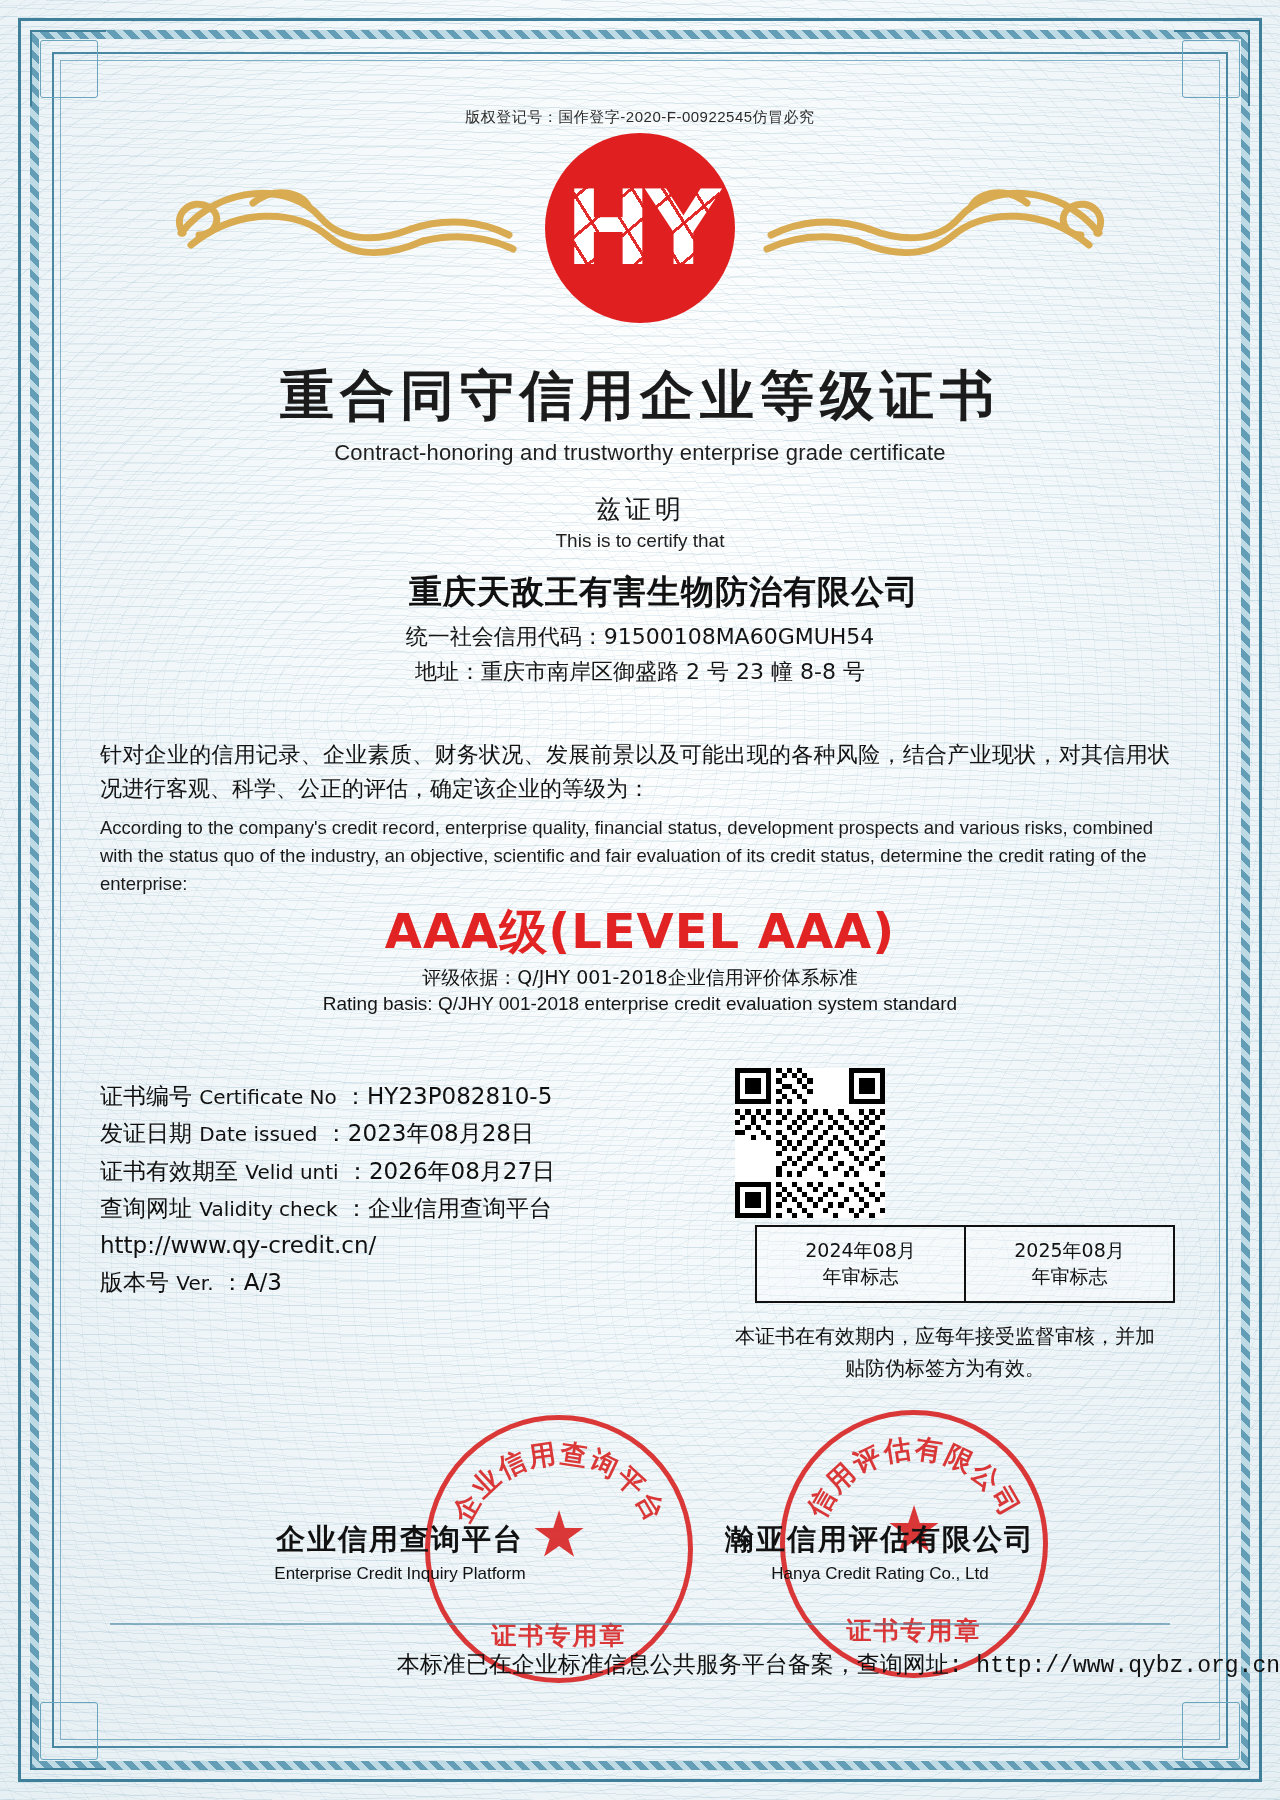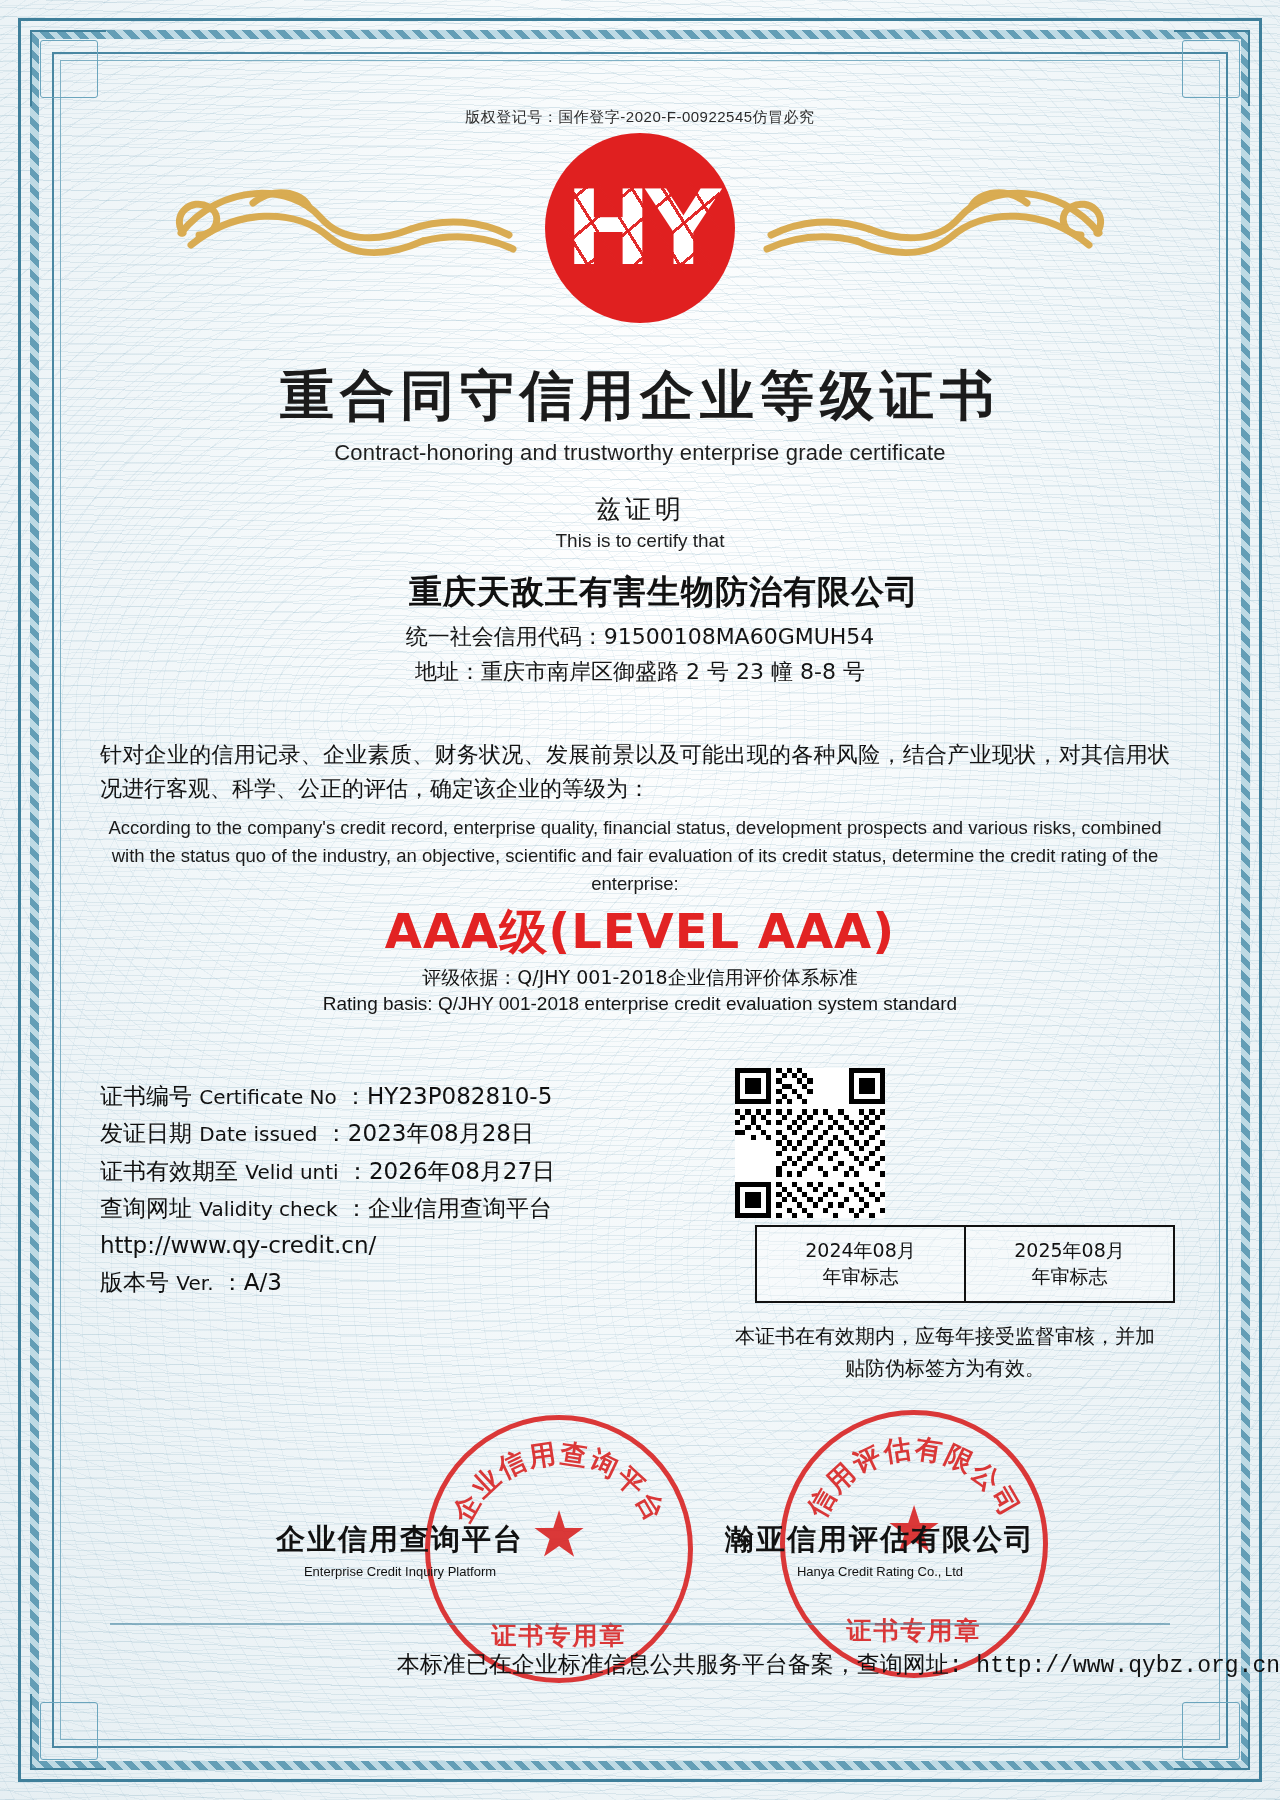--- a/index.html
+++ b/index.html
@@ -130,21 +130,21 @@
 
   .para{
     position:absolute;left:100px;right:110px;top:738px;
   }
   .para-cn{
     font-size:22px;line-height:1.55;color:#131313;text-align:justify;
     font-family:"DejaVu Sans", sans-serif;
   }
   .para-en{
     margin-top:8px;
-    font-size:18.5px;line-height:1.5;color:#1a1a1a;text-align:center;
+    font-size:18.5px;line-height:1.5;color:#1a1a1a;text-align:left;
   }
 
   .level{
     position:absolute;top:900px;left:0;width:100%;text-align:center;
     font-size:48px;font-weight:bold;color:#e22323;letter-spacing:1px;
     font-family:"DejaVu Sans", sans-serif;
   }
   .basis-cn{
     position:absolute;top:965px;left:0;width:100%;text-align:center;
     font-size:19px;color:#141414;
@@ -219,21 +219,21 @@
     display:flex;justify-content:center;gap:60px;z-index:5;
   }
   .org{
     text-align:center;width:420px;
   }
   .org .cn{
     font-size:29px;font-weight:bold;color:#111;letter-spacing:2px;
     font-family:"DejaVu Sans", sans-serif;
   }
   .org .en{
-    font-size:13px;color:#111;margin-top:4px;
+    font-size:17px;color:#111;margin-top:4px;
   }
 
   .footer{
     position:absolute;left:0;bottom:120px;width:100%;text-align:right;
     font-size:23px;color:#111;
     font-family:Liberation Mono, monospace;
   }
   .footer-rule-top{
     position:absolute;left:110px;right:110px;bottom:175px;height:2px;background:#4a87a2;opacity:.6;
   }

